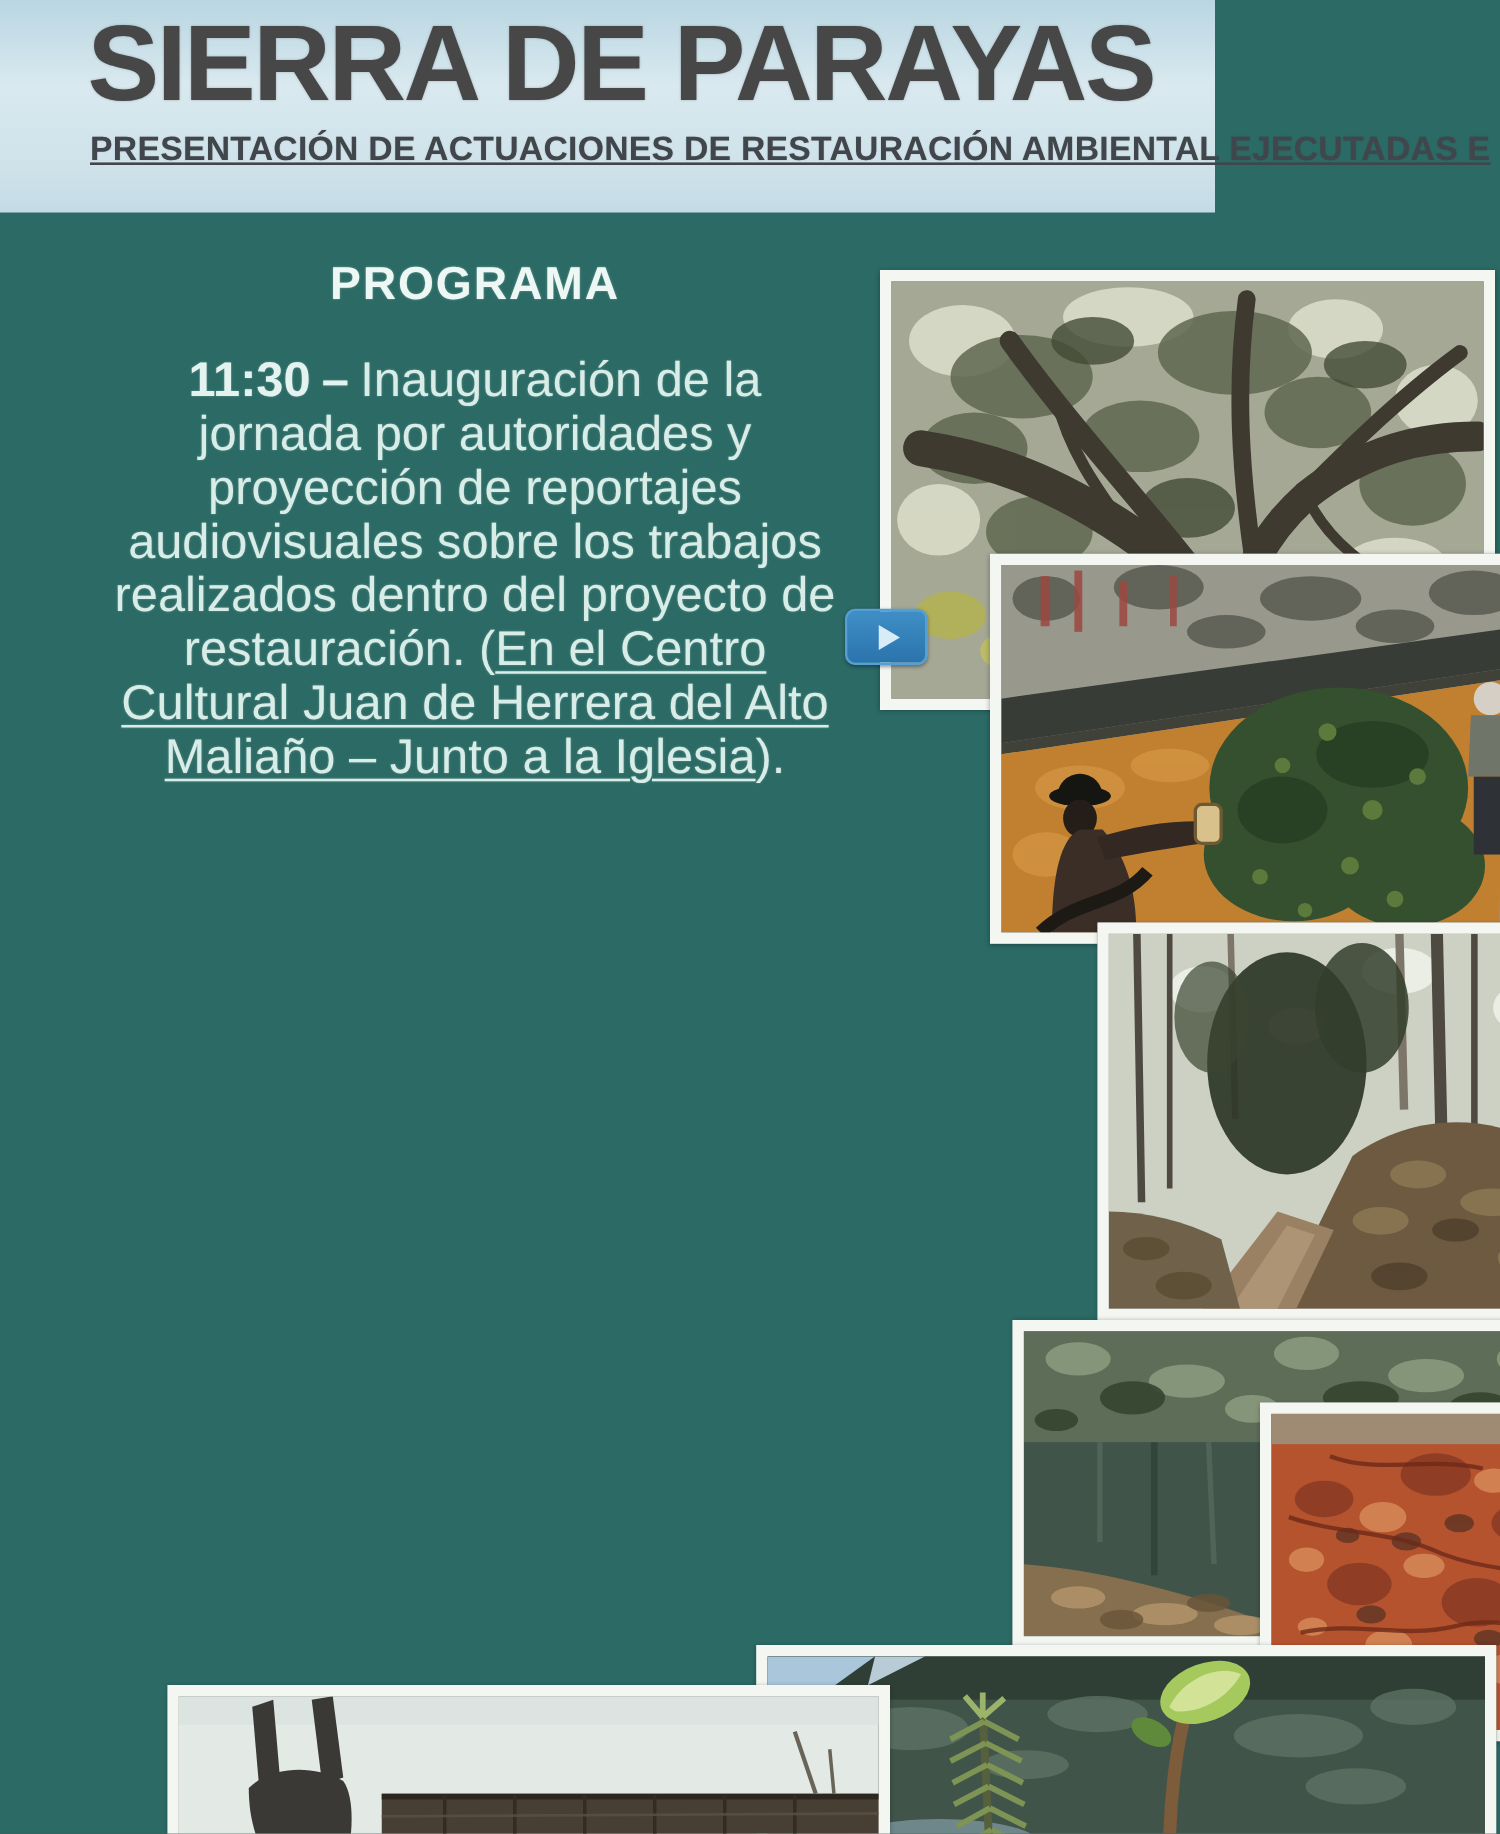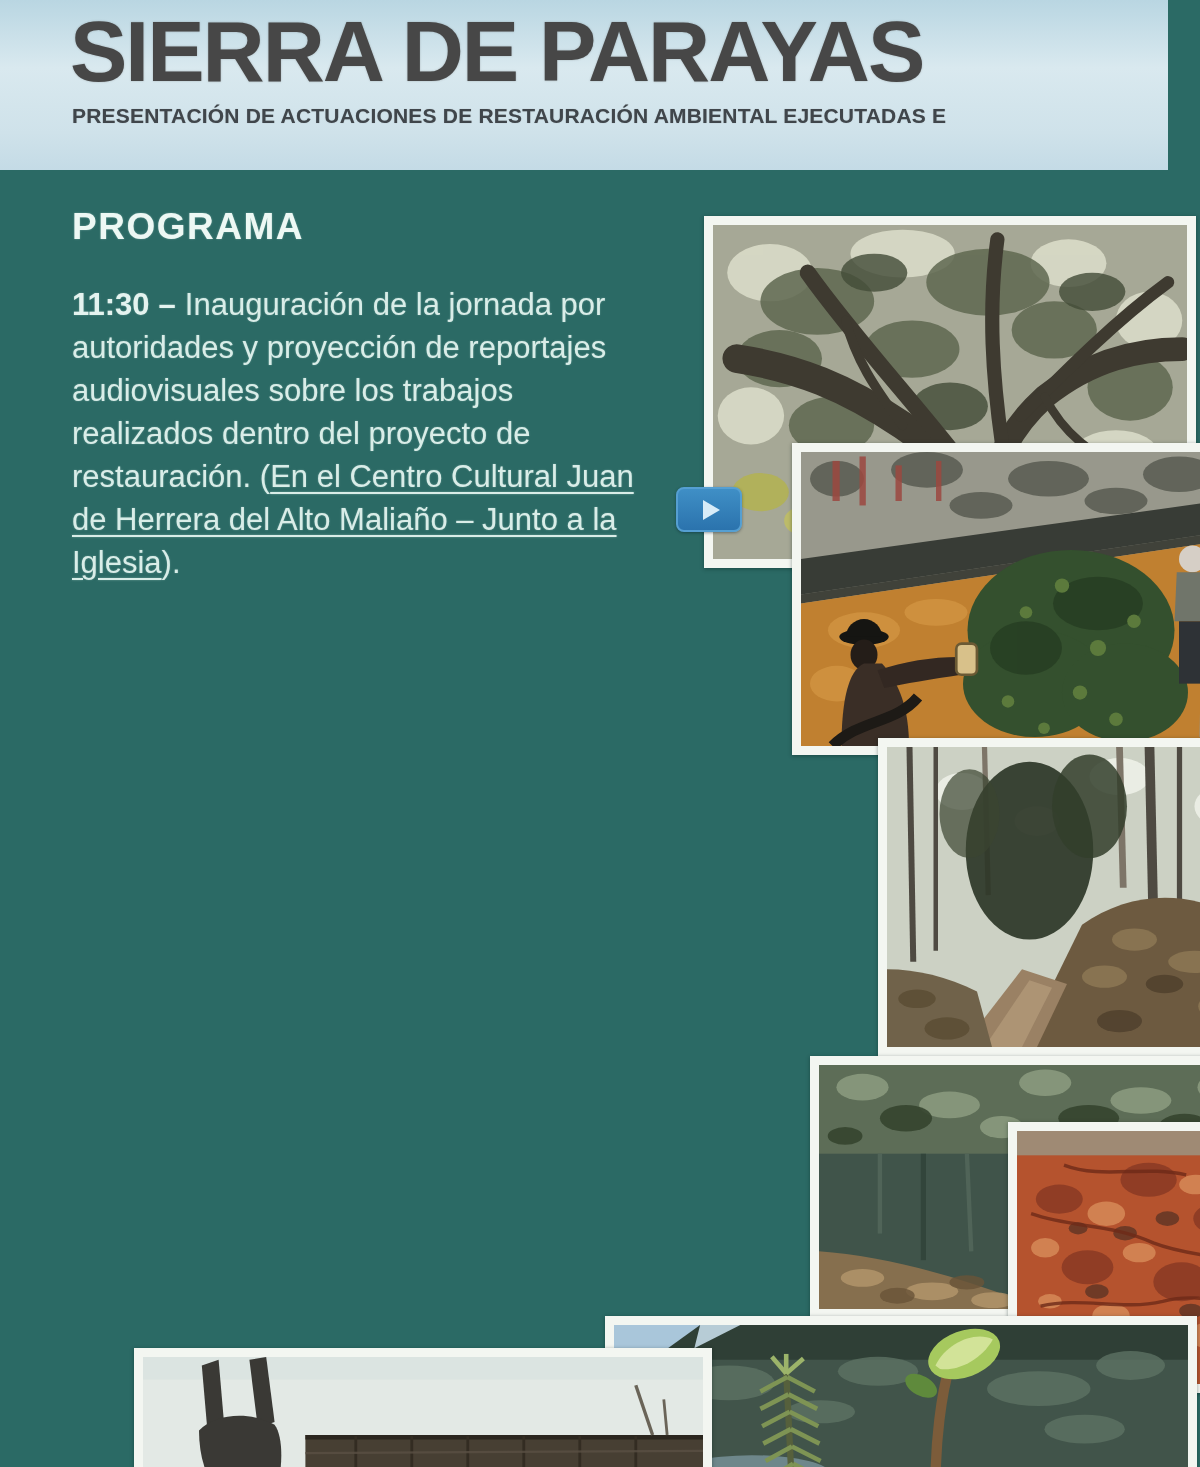--- a/index.html
+++ b/index.html
@@ -1,31 +1,31 @@
 <!DOCTYPE html>
 <html><head>
 <meta charset="utf-8">
 <style>
   html,body{margin:0;padding:0;background:#555;}
   .poster{position:relative;width:1200px;height:1467px;overflow:hidden;
           background:#2b6a65;font-family:"Liberation Sans",sans-serif;}
   
-  .hdr{position:absolute;left:0;top:0;width:1168px;height:170px;
+  .hdr{position:absolute;left:0;top:0;width:972px;height:170px;
        background:linear-gradient(180deg,#b9d6e2 0%,#d9e9ef 40%,#cfe2ea 78%,#c4dbe6 100%);}
   .hdr h1{position:absolute;left:70px;top:8px;margin:0;font-size:86px;line-height:1;
           font-weight:bold;color:#474747;letter-spacing:-2px;white-space:nowrap;
           text-shadow:0 0 2px rgba(70,70,70,.35);}
-  .hdr .sub{position:absolute;left:72px;top:104px;margin:0;font-size:21px;font-weight:bold;
+  .hdr .sub{position:absolute;left:72px;top:104px;margin:0;font-size:27px;font-weight:bold;
           color:#40464b;white-space:nowrap;letter-spacing:.2px;
-          text-shadow:0 0 1px rgba(60,60,60,.3);}
+          text-shadow:0 0 1px rgba(60,60,60,.3);text-decoration:underline;}
   
-  .program{position:absolute;left:72px;top:206px;width:578px;color:#d9ede8;}
+  .program{position:absolute;left:91px;top:206px;width:578px;color:#d9ede8;text-align:center;}
   .program h2{margin:0 0 35px;font-size:37px;letter-spacing:1.5px;color:#edf8f4;
           text-shadow:0 0 2px rgba(220,245,240,.4);}
-  .program p{margin:0 0 16px;font-size:31px;line-height:43px;
+  .program p{margin:0 0 16px;font-size:39px;line-height:43px;
           text-shadow:0 0 2px rgba(215,240,235,.35);}
   .t,.sep{font-weight:bold;color:#e4f3ef;}
   .t{margin-right:9px;}
   .sep{margin-right:9px;}
   .ul{text-decoration:underline;text-underline-offset:5px;text-decoration-thickness:2px;}
   .qt{font-weight:bold;font-style:italic;}
   
   .photo{position:absolute;border:9px solid #f3f6f1;box-shadow:0 1px 4px rgba(5,25,22,.4);
          background:#888;overflow:hidden;}
   .photo svg{display:block;width:100%;height:100%;}

